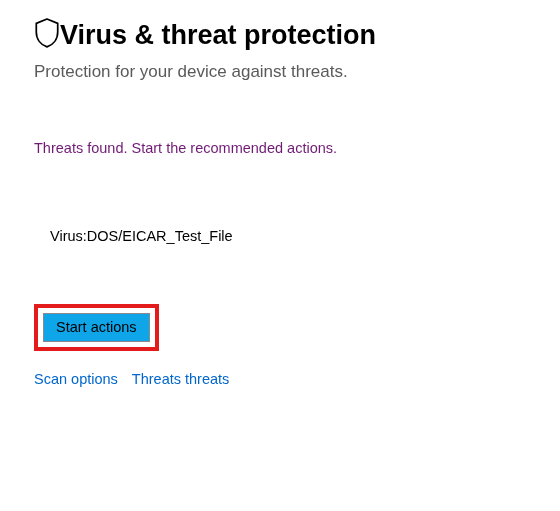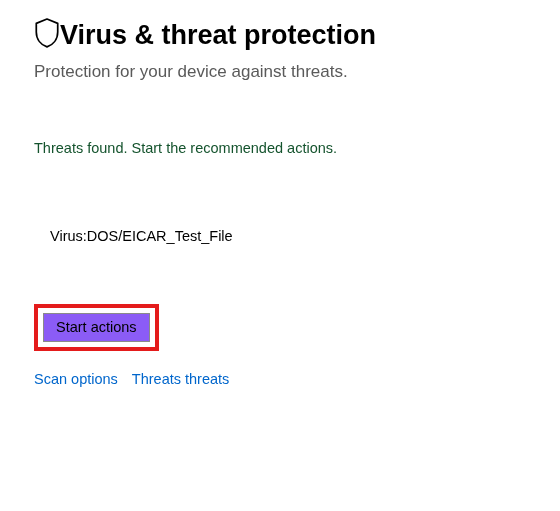--- a/index.html
+++ b/index.html
@@ -14,32 +14,32 @@
     }
     .header { display: flex; align-items: center; }
     .shield-svg { width: 26px; height: 30px; flex-shrink: 0; }
     .page-title { font-size: 27px; font-weight: 600; color: #000; }
     .subtitle { font-size: 17px; color: #5a5a5a; margin-top: 10px; }
 
     .section { margin-top: 58px; }
     .section-head { display: flex; align-items: center; gap: 14px; }
     .threat-icon-wrap { width: 22px; height: 22px; flex-shrink: 0; position: relative; }
     .section-title { font-size: 19px; font-weight: 600; color: #000; }
-    .section-sub { font-size: 14.5px; color: #14532d; margin-top: 10px; }
+    .section-sub { font-size: 14.5px; color: #701a75; margin-top: 10px; }
 
     .threat-row { margin-top: 72px; margin-left: 16px; font-size: 14.5px; color: #000; }
 
     .start-actions-highlight {
       display: inline-block;
       margin-top: 60px;
       border: 4px solid #e41b1b;
       padding: 5px 5px;
     }
     .start-actions-btn {
-      background: #8b5cf6;
+      background: #0ea5e9;
       border: 1px solid #8a8a8a;
       font-family: inherit;
       font-size: 14.5px;
       color: #000;
       padding: 5px 12px 6px 12px;
       cursor: pointer;
       min-width: 104px;
       text-align: center;
     }
 

